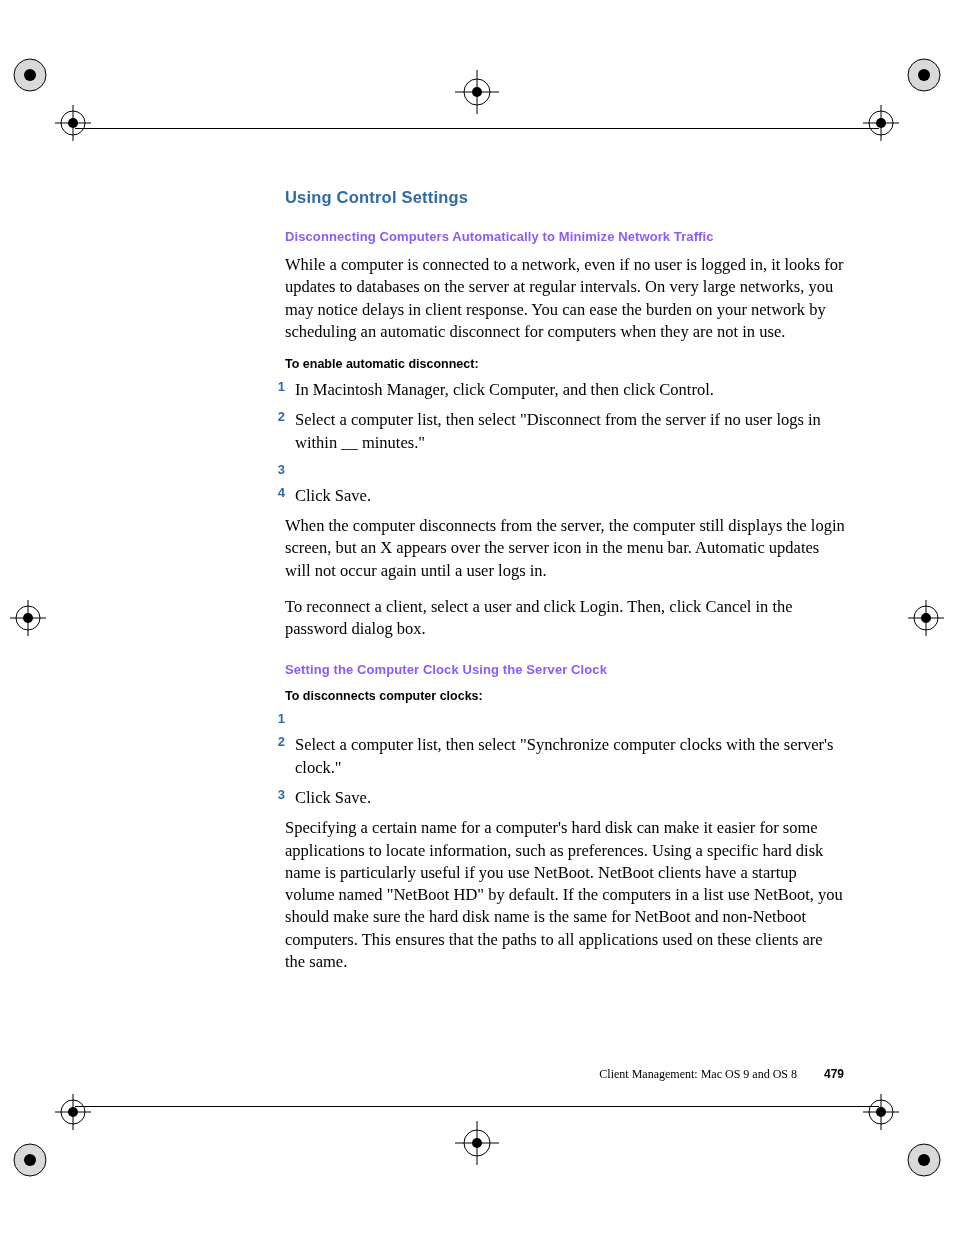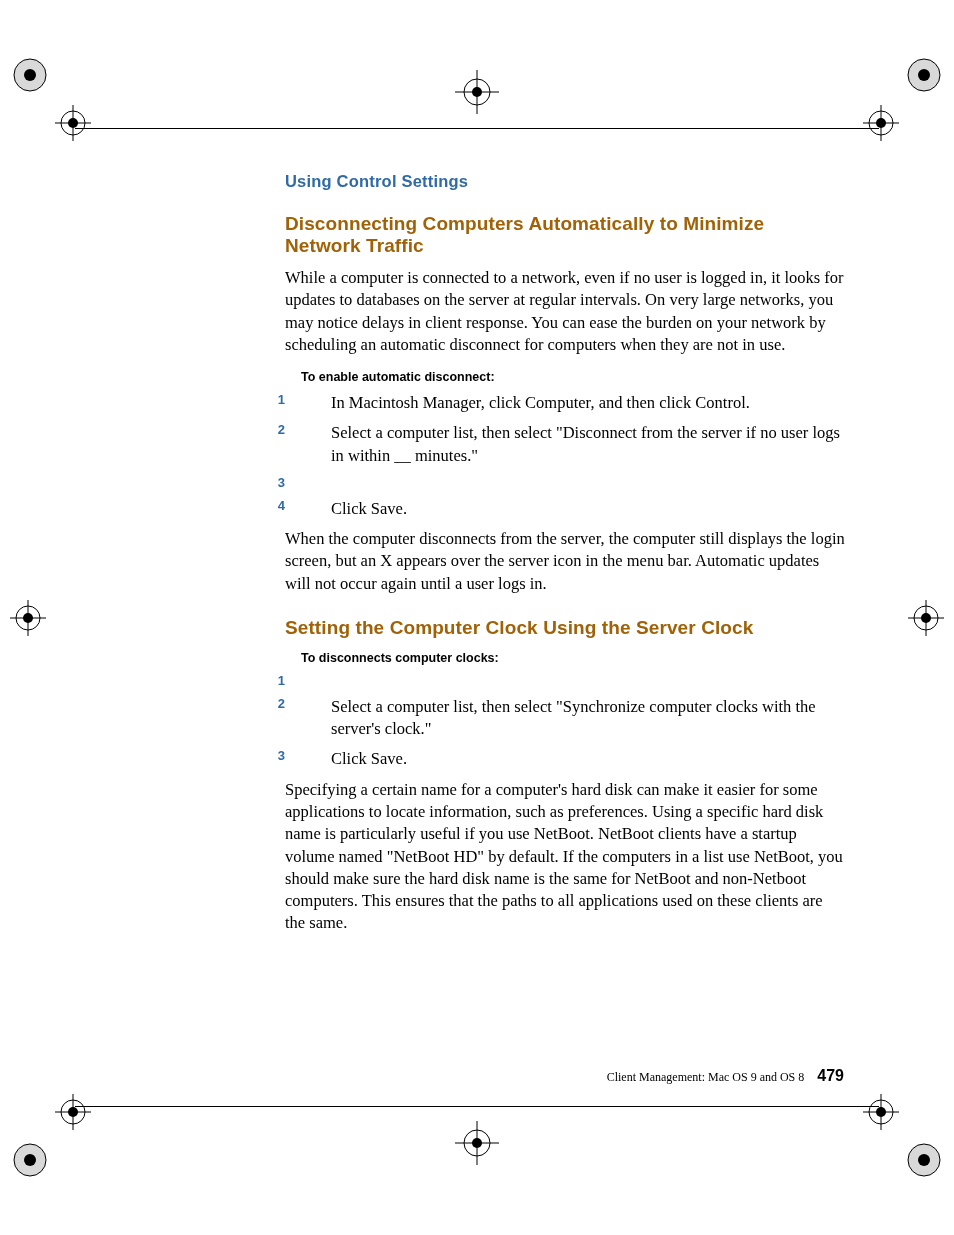--- a/index.html
+++ b/index.html
@@ -16,43 +16,43 @@
     position: absolute;
     left: 285px;
     top: 172px;
     width: 560px;
   }
   h2.main-heading {
     font-family: "Arial Black", Arial, sans-serif;
     font-weight: 900;
     font-size: 16.5px;
     color: #2f6aa7;
-    margin: 0 0 14px 0;
+    margin: 16px 0 14px 0;
     letter-spacing: 0.2px;
   }
   p.body {
     font-size: 16.5px;
     line-height: 1.35;
     margin: 0 0 14px 0;
     font-family: Garamond, Georgia, "Times New Roman", serif;
   }
   h3.sub-heading {
     font-family: "Arial Black", Arial, sans-serif;
     font-weight: 900;
-    font-size: 19px;
-    color: #a16207;
+    font-size: 13px;
+    color: #8b5cf6;
     margin: 22px 0 10px 0;
     letter-spacing: 0.1px;
   }
   h4.step-heading {
     font-family: "Arial Black", Arial, sans-serif;
     font-weight: 900;
     font-size: 12.5px;
     color: #000;
-    margin: 12px 0 8px 16px;
+    margin: 12px 0 8px 0;
   }
   .step-row {
     display: flex;
     align-items: flex-start;
     margin-bottom: 8px;
     margin-left: -20px;
   }
   .step-num {
     font-family: "Arial Black", Arial, sans-serif;
     font-weight: 900;
@@ -60,34 +60,33 @@
     color: #2f6aa7;
     width: 20px;
     text-align: right;
     padding-right: 10px;
     flex-shrink: 0;
   }
   .step-text {
     font-size: 16.5px;
     line-height: 1.35;
     font-family: Garamond, Georgia, "Times New Roman", serif;
-    margin-left: 36px;
   }
   .footer {
     position: absolute;
     right: 110px;
     top: 1067px;
     font-size: 12px;
     font-family: Garamond, Georgia, serif;
   }
   .footer .pgnum {
     font-family: "Arial Black", Arial, sans-serif;
     font-weight: 900;
-    font-size: 16px;
-    margin-left: 10px;
+    font-size: 12px;
+    margin-left: 24px;
   }
 
   
   .mark { position: absolute; }
   .mark svg { display: block; }
 
   .mark.tl  { left: 10px;  top: 55px; }
   .mark.tl2 { left: 55px;  top: 105px; }
   .mark.tr  { right: 10px; top: 55px; }
   .mark.tr2 { right: 55px; top: 105px; }
@@ -130,20 +129,21 @@
   </div>
   <div class="step-row">
     <div class="step-num">3</div>
   </div>
   <div class="step-row">
     <div class="step-num">4</div>
     <div class="step-text">Click Save.</div>
   </div>
 
   <p class="body" style="margin-top:6px">When the computer disconnects from the server, the computer still displays the login screen, but an X appears over the server icon in the menu bar. Automatic updates will not occur again until a user logs in.</p>
+  <p class="body">To reconnect a client, select a user and click Login. Then, click Cancel in the password dialog box.</p>
 
   <h3 class="sub-heading">Setting the Computer Clock Using the Server Clock</h3>
 
   <h4 class="step-heading">To disconnects computer clocks:</h4>
 
   <div class="step-row">
     <div class="step-num">1</div>
   </div>
   <div class="step-row">
     <div class="step-num">2</div>

